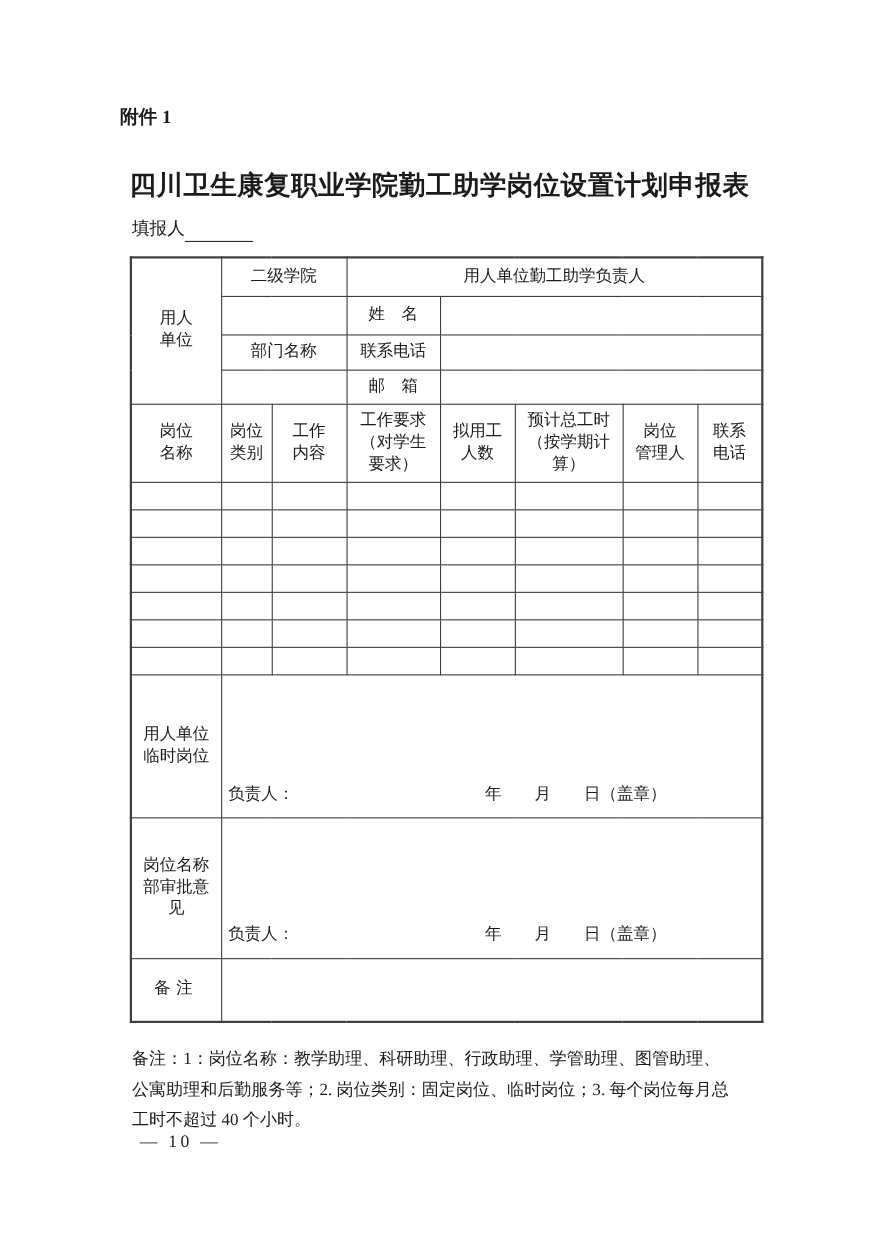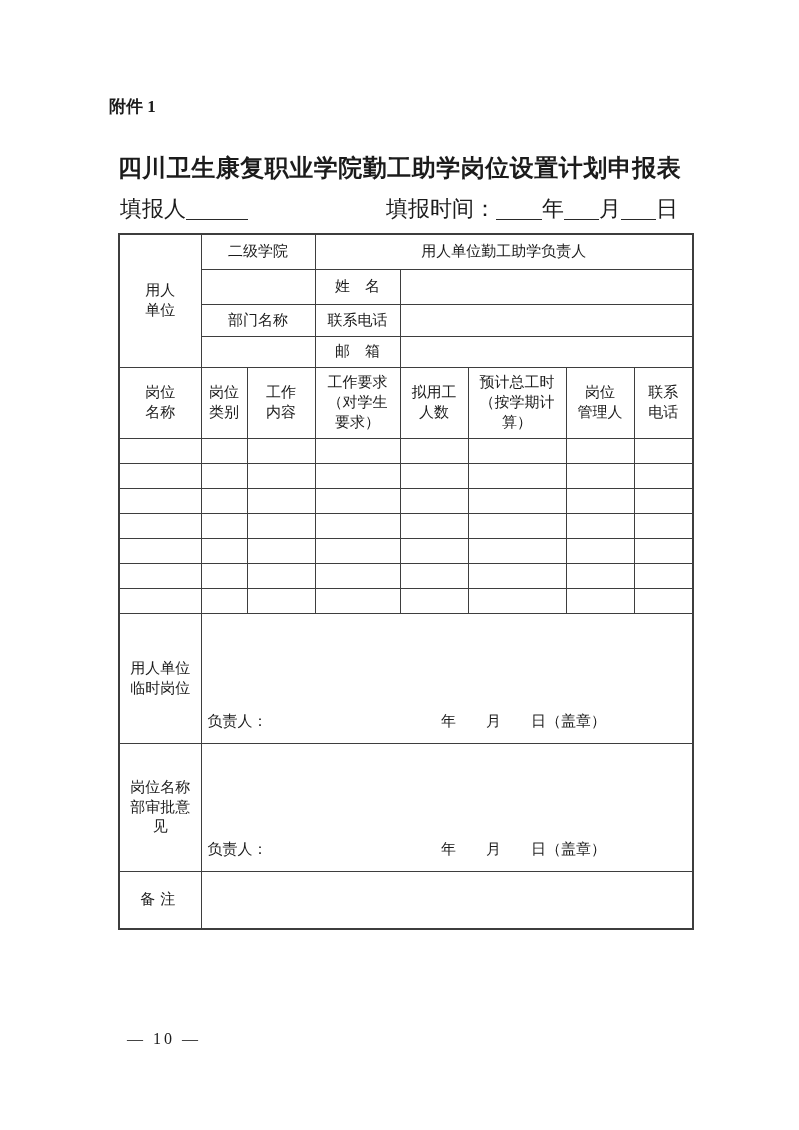--- a/index.html
+++ b/index.html
@@ -40,21 +40,21 @@
     letter-spacing: 0.5px;
   }
   .info-line {
     position: absolute;
     left: 120px;
     width: 558px;
     top: 198px;
     display: flex;
     justify-content: space-between;
     align-items: flex-end;
-    font-size: 22px;
+    font-size: 16px;
     line-height: 22px;
   }
   .uline {
     display: inline-block;
     border-bottom: 1.5px solid #2a2a2a;
     height: 17px;
     vertical-align: bottom;
   }
   .w62 { width: 62px; }
   .w46 { width: 46px; }
@@ -122,23 +122,20 @@
 
 <div class="page">
 
   <div class="attachment">附件 1</div>
 
   <h1 class="title">四川卫生康复职业学院勤工助学岗位设置计划申报表</h1>
 
   <div class="info-line">
     <span>
       <span>填报人</span><span class="uline w62"></span>
-    </span>
-    <span>
-      <span>填报时间：</span><span class="uline w46"></span><span>年</span><span class="uline w35"></span><span>月</span><span class="uline w35"></span><span>日</span>
     </span>
   </div>
 
   <table class="form-table">
     <colgroup>
       <col style="width:82px">
         <col style="width:46px">
         <col style="width:68px">
         <col style="width:85px">
       <col style="width:68px">
@@ -283,16 +280,19 @@
           </div>
         </td>
       </tr>
       <tr class="r-remarks">
         <td class="lbl remarks-lbl">备注</td>
         <td colspan="7"></td>
       </tr>
     </tbody>
   </table>
 
+  <div class="notes">备注：1：岗位名称：教学助理、科研助理、行政助理、学管助理、图管助理、
+公寓助理和后勤服务等；2. 岗位类别：固定岗位、临时岗位；3. 每个岗位每月总
+工时不超过 40 个小时。</div>
 
   <div class="page-number">— 10 —</div>
 
 </div>
 
 </body></html>

